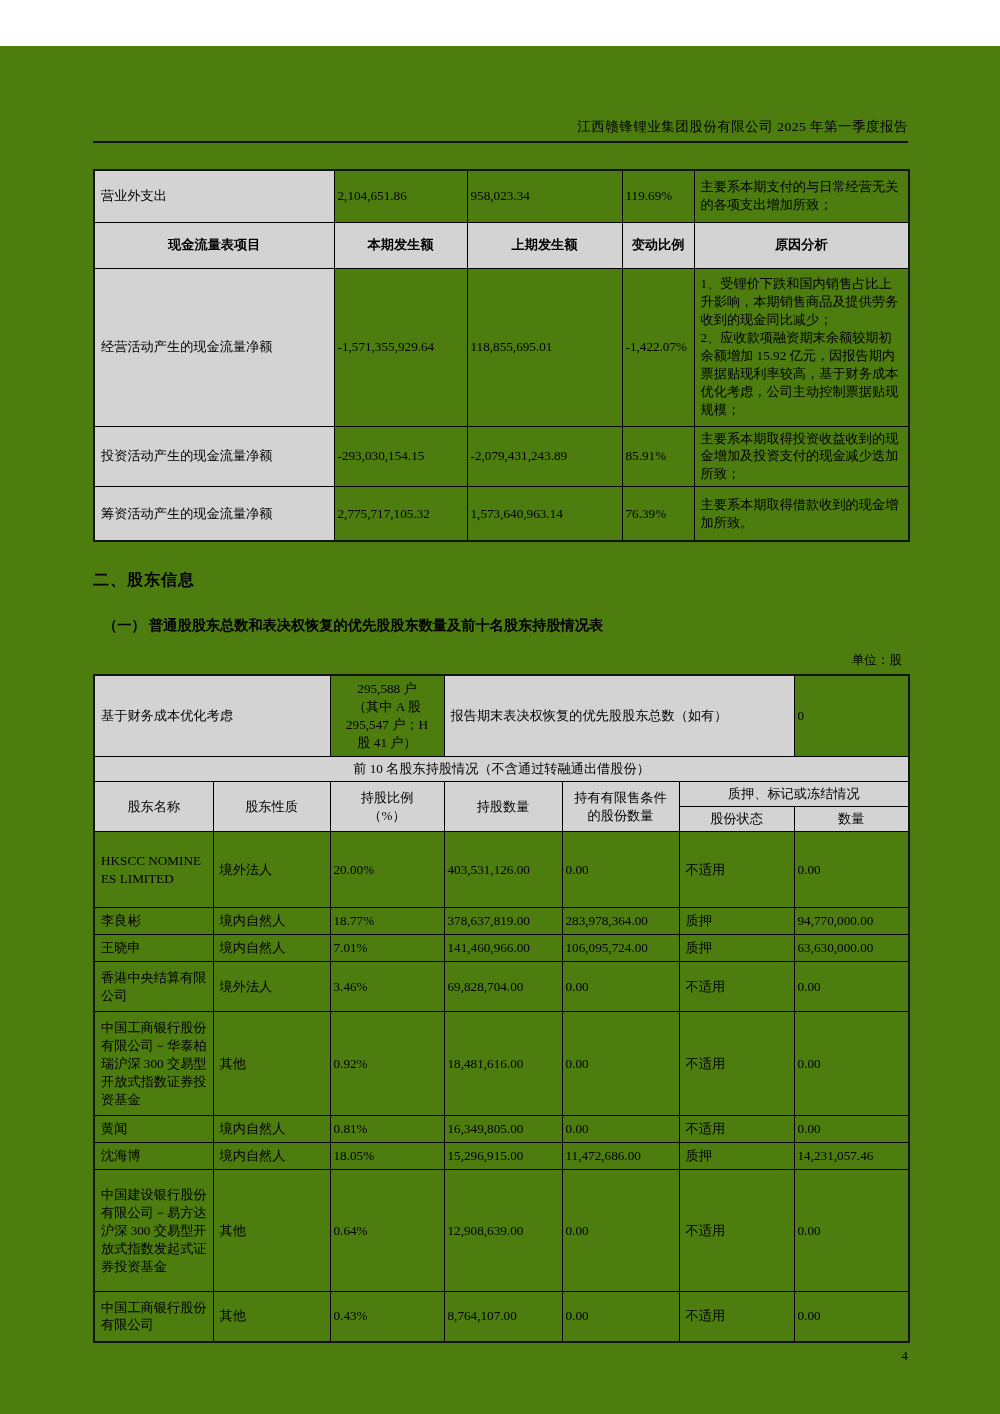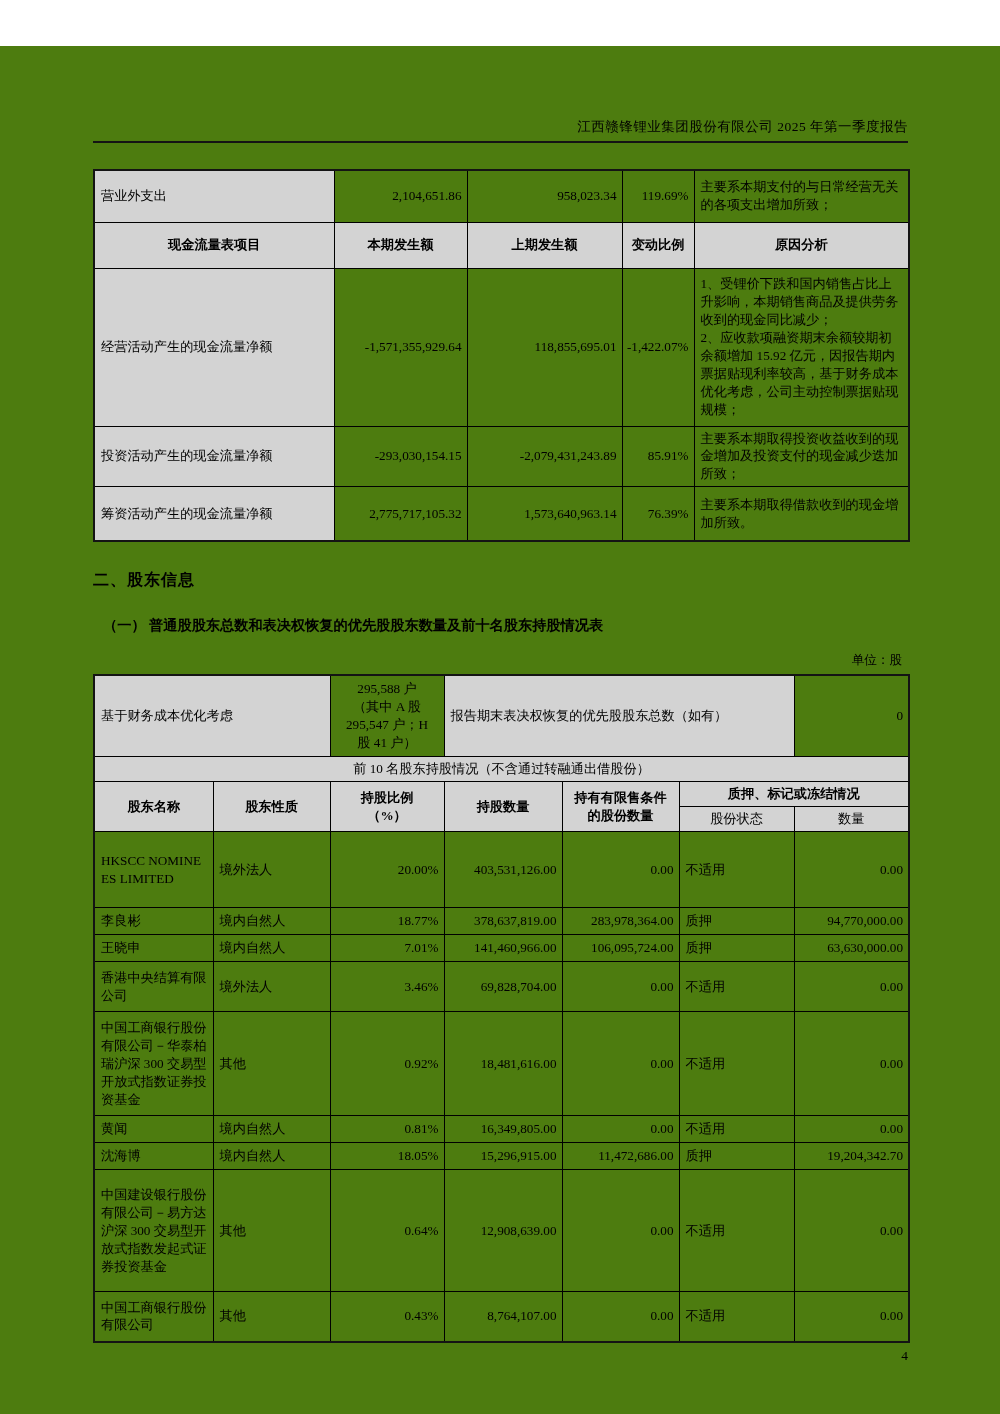--- a/index.html
+++ b/index.html
@@ -17,36 +17,36 @@
   }
   table{border-collapse:collapse;table-layout:fixed;width:815px;border:2px solid #141414;}
   td{
     border:1px solid #000;
     font-size:13.2px;line-height:1.36;
     padding:3px 6px;vertical-align:middle;
     word-break:break-all;overflow:hidden;
   }
   .gray{background:var(--cell_gray,#d3d3d3);}
   .ctr{text-align:center;}
-  .num{text-align:right;padding-left:3px;padding-right:5px;}
+  .num{text-align:left;padding-left:3px;padding-right:5px;}
   .bold{font-weight:bold;}
   .pre{white-space:pre-line;}
   .t1{margin-top:26px;}
   .t1 .r-op{height:52px;}
   .t1 .r-head{height:46px;}
   .t1 .r-oper{height:158px;}
   .t1 .r-inv{height:60px;}
   .t1 .r-fin{height:54px;}
   .sec-title{margin:28px 0 0 0;font-size:16px;font-weight:bold;letter-spacing:1px;}
   .sub-title{margin:25px 0 0 10px;font-size:14.2px;font-weight:bold;}
   .unit{margin-top:17px;text-align:right;font-size:12.6px;padding-right:6px;}
   .t2{margin-top:5px;}
   .t2 .r-sum{height:82px;}
   .t2 .r-banner{height:22px;}
-  .t2 .r-h1{height:20px;font-weight:bold;}
+  .t2 .r-h1{height:20px;}
   .t2 .r-h2{height:20px;}
   .t2 .r-hkscc{height:76px;}
   .t2 .r-1line{height:27px;}
   .t2 .r-2line{height:50px;}
   .t2 .r-icbc-f{height:104px;padding-left:8px;}
   .t2 .r-ccb-f{height:122px;}
   .page-num{position:absolute;left:93px;top:1302px;width:815px;text-align:right;font-size:13.5px;padding-right:8px;}
 </style>
 </head>
 <body>
@@ -198,21 +198,21 @@
         <td>不适用</td>
         <td class="num">0.00</td>
       </tr>
       <tr class="r-1line">
         <td>沈海博</td>
         <td>境内自然人</td>
         <td class="num">18.05%</td>
         <td class="num">15,296,915.00</td>
         <td class="num">11,472,686.00</td>
         <td>质押</td>
-        <td class="num">19,204,342.70</td>
+        <td class="num">14,231,057.46</td>
       </tr>
       <tr class="r-ccb-f">
         <td>中国建设银行股份有限公司－易方达沪深 300 交易型开放式指数发起式证券投资基金</td>
         <td>其他</td>
         <td class="num">0.64%</td>
         <td class="num">12,908,639.00</td>
         <td class="num">0.00</td>
         <td>不适用</td>
         <td class="num">0.00</td>
       </tr>

